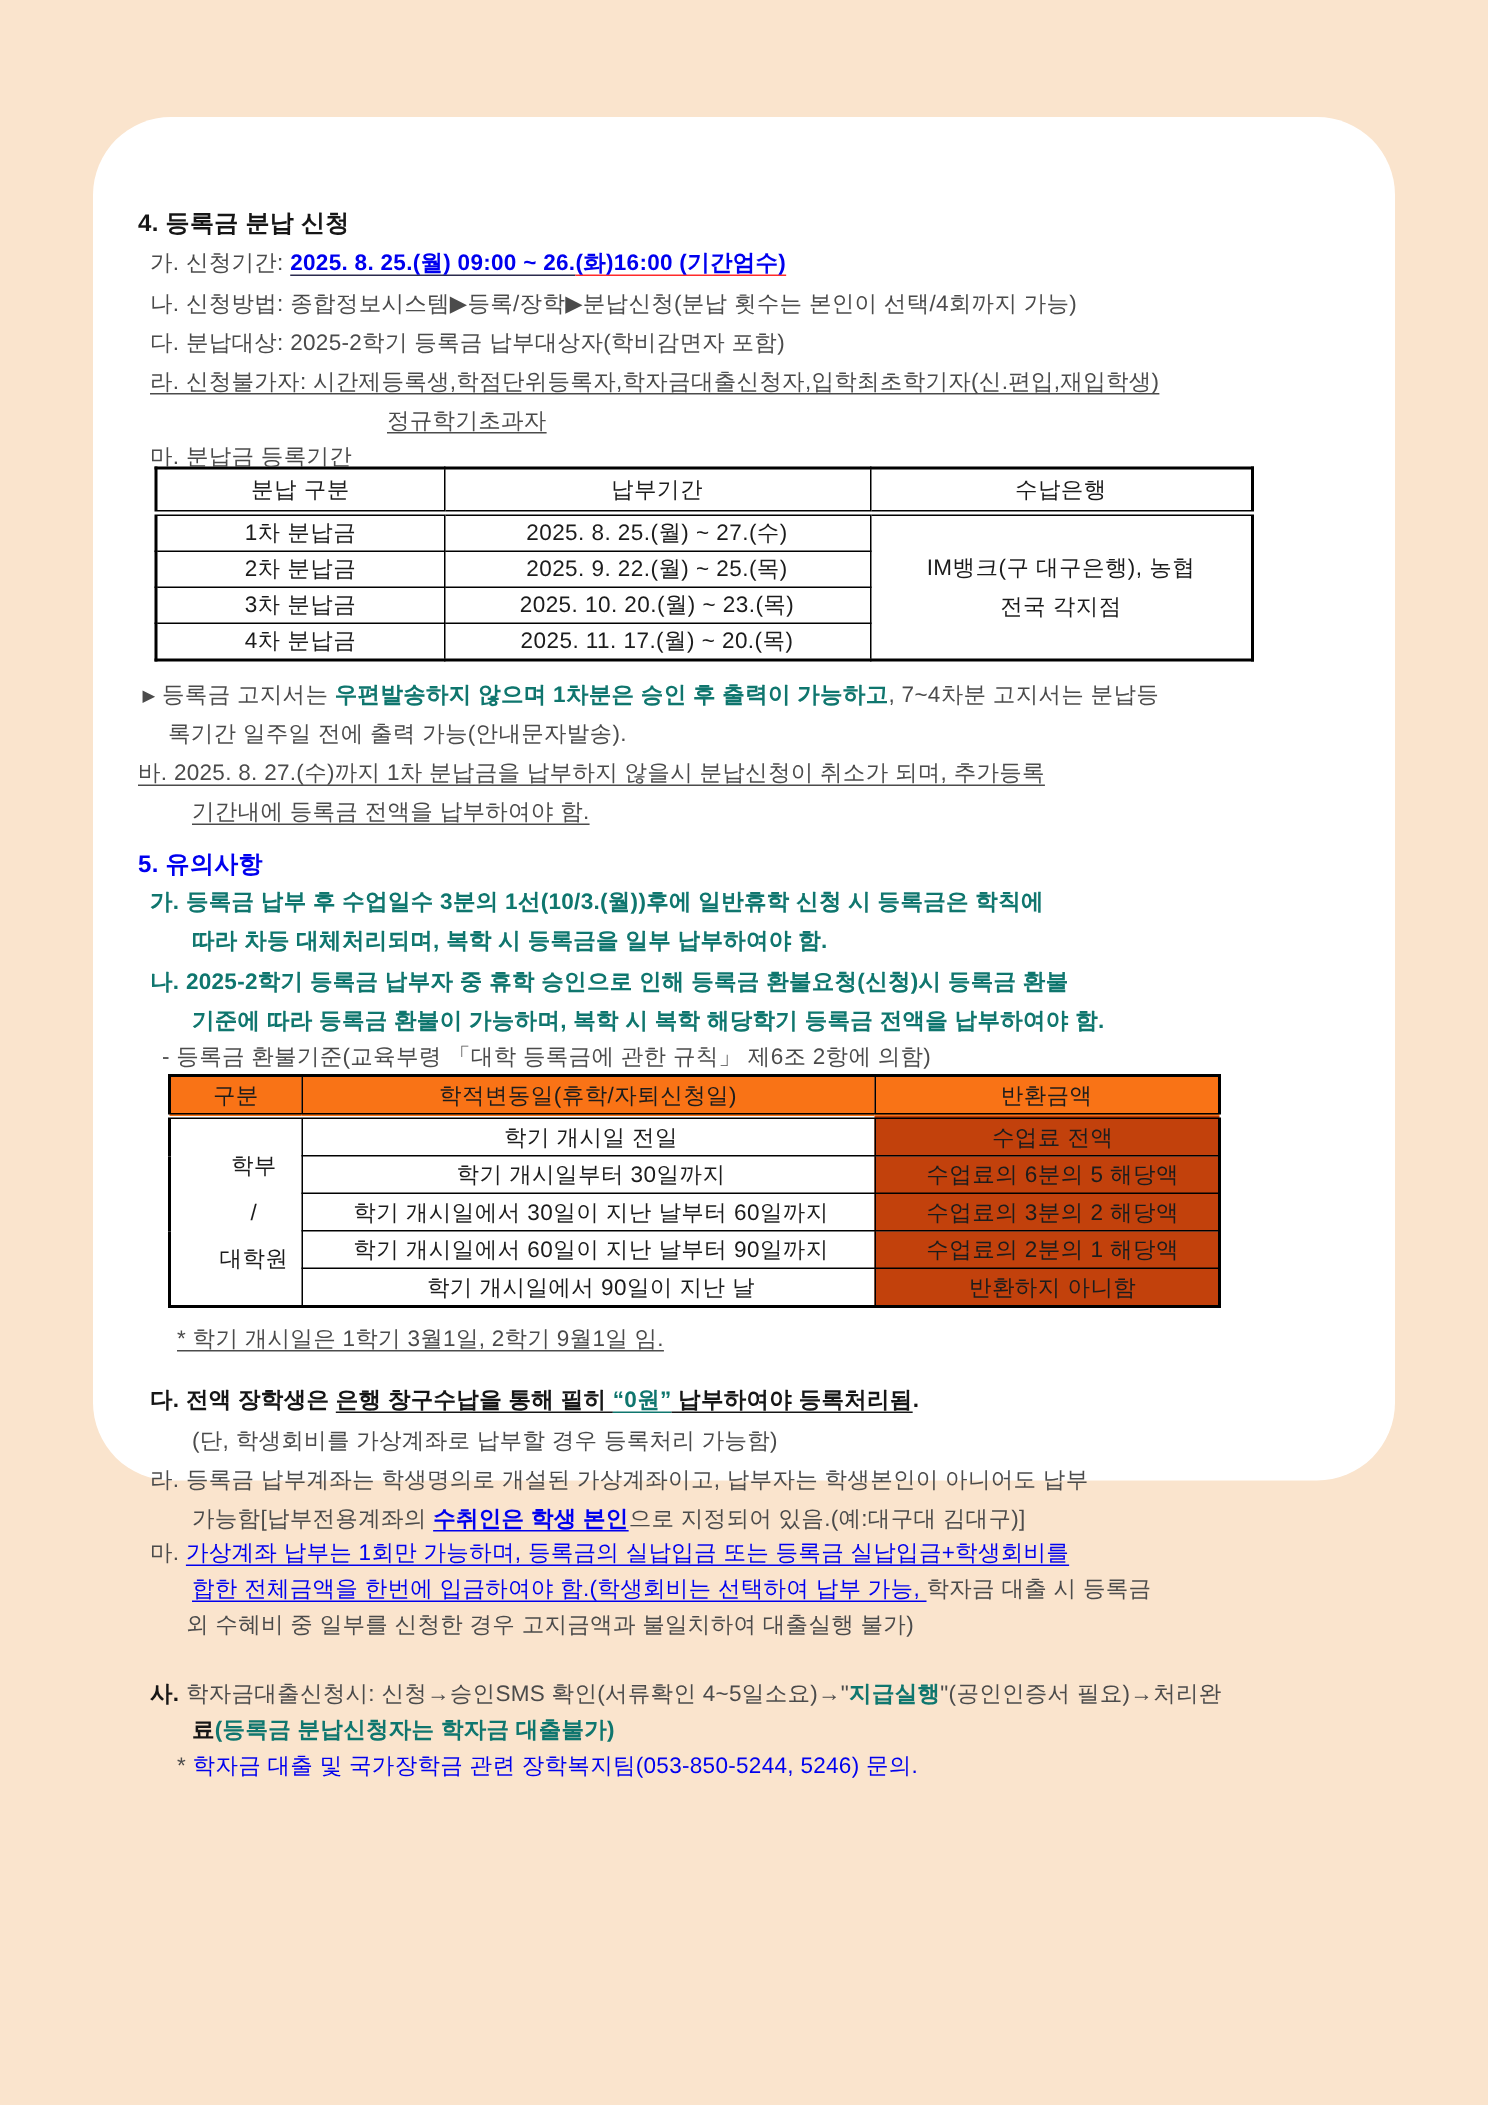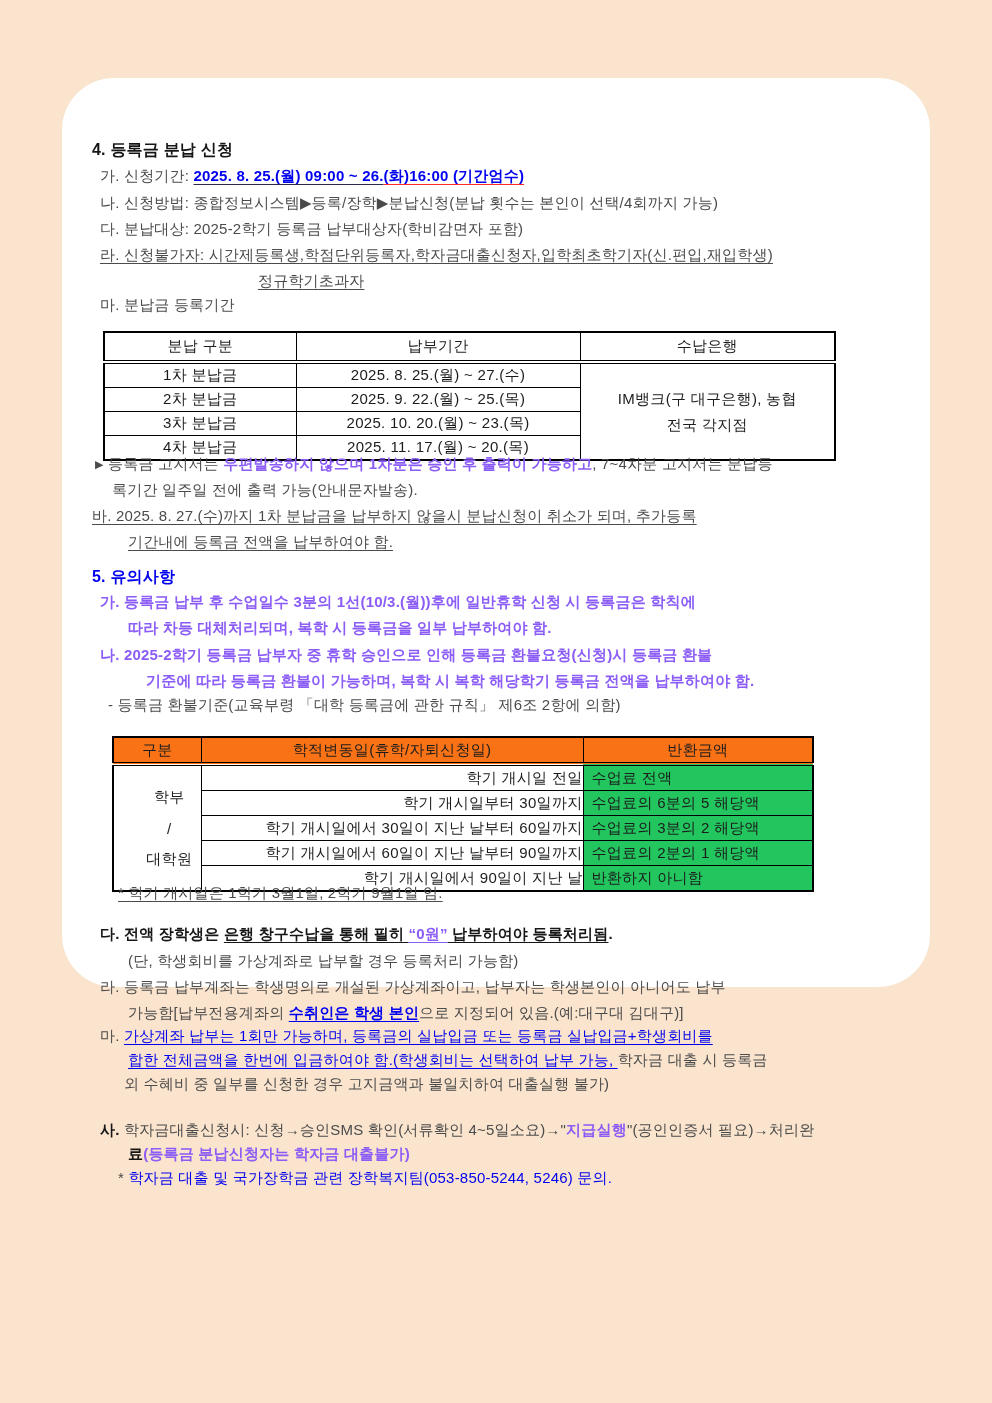--- a/index.html
+++ b/index.html
@@ -11,41 +11,41 @@
   .card{
     position:absolute;left:62px;top:78px;width:868px;height:909px;
     background:#ffffff;border-radius:52px;
   }
   .ln{
     position:absolute;white-space:nowrap;
     font-size:15px;line-height:20px;color:#4b4b4b;letter-spacing:0.2px;
   }
   .b{font-weight:bold;color:#161616;}
   .blue{color:#0000ee;}
-  .red{color:#8b5cf6;}
+  .red{color:#0f766e;}
   .bold{font-weight:bold;}
   .u{text-decoration:underline;text-underline-offset:3px;}
   .u-dark{text-decoration-color:#2b2b4e;}
   .u-red{text-decoration-color:#ff2a2a;}
   .hl{background:#ffff00;border-bottom:2px solid #2a2a00;padding:1px 3px 0 3px;}
   .t16{font-size:16px;}
-  table{position:absolute;border-collapse:collapse;table-layout:fixed;background:#fff;margin-top:20px;}
+  table{position:absolute;border-collapse:collapse;table-layout:fixed;background:#fff;}
   .doc-table{border:2px solid #000;}
   .doc-table th,.doc-table td{
     border:1px solid #000;font-size:15px;color:#1c1c1c;
     font-weight:normal;padding:0;text-align:center;letter-spacing:0.3px;
   }
   .doc-table th{border-bottom:4px double #000;}
   .t1 th{height:27px;}
   .t1 td{height:23px;}
   .t1 .bank div{line-height:26px;}
   .t2 th{height:24px;background:#f97316;}
   .t2 td{height:24px;}
-  .t2 td.left{text-align:right;padding-left:4px;}
-  .t2 td.gray{background:#22c55e;text-align:left;padding-left:8px;}
+  .t2 td.left{text-align:center;padding-left:4px;}
+  .t2 td.gray{background:#c2410c;text-align:center;padding-left:8px;}
   .t2 td.grp{background:#fff;padding-left:24px;}
   .grp-inner{display:flex;flex-direction:column;gap:13px;align-items:center;}
 </style>
 </head>
 <body>
 
 <div class="card">
 
   <div class="ln b t16" style="left:30px;top:62px">4. 등록금 분납 신청</div>
 
@@ -108,21 +108,21 @@
   <div class="ln" style="left:50px;top:402px">록기간 일주일 전에 출력 가능(안내문자발송).</div>
 
   <div class="ln u" style="left:30px;top:428px">바. 2025. 8. 27.(수)까지 1차 분납금을 납부하지 않을시 분납신청이 취소가 되며, 추가등록</div>
   <div class="ln u" style="left:66px;top:454px">기간내에 등록금 전액을 납부하여야 함.</div>
 
   <div class="ln blue bold t16" style="left:30px;top:489px">5. 유의사항</div>
 
   <div class="ln red bold" style="left:38px;top:514px">가. 등록금 납부 후 수업일수 3분의 1선(10/3.(월))후에 일반휴학 신청 시 등록금은 학칙에</div>
   <div class="ln red bold" style="left:66px;top:540px">따라 차등 대체처리되며, 복학 시 등록금을 일부 납부하여야 함.</div>
   <div class="ln red bold" style="left:38px;top:567px">나. 2025-2학기 등록금 납부자 중 휴학 승인으로 인해 등록금 환불요청(신청)시 등록금 환불</div>
-  <div class="ln red bold" style="left:84px;top:593px">기준에 따라 등록금 환불이 가능하며, 복학 시 복학 해당학기 등록금 전액을 납부하여야 함.</div>
+  <div class="ln red bold" style="left:66px;top:593px">기준에 따라 등록금 환불이 가능하며, 복학 시 복학 해당학기 등록금 전액을 납부하여야 함.</div>
   <div class="ln" style="left:46px;top:617px">- 등록금 환불기준(교육부령 「대학 등록금에 관한 규칙」 제6조 2항에 의함)</div>
 
   <table class="doc-table t2" style="left:50px;top:638px;width:700px">
     <colgroup>
         <col style="width:88px">
         <col style="width:382px">
         <col style="width:230px">
       </colgroup>
     <tbody>
         <tr>

